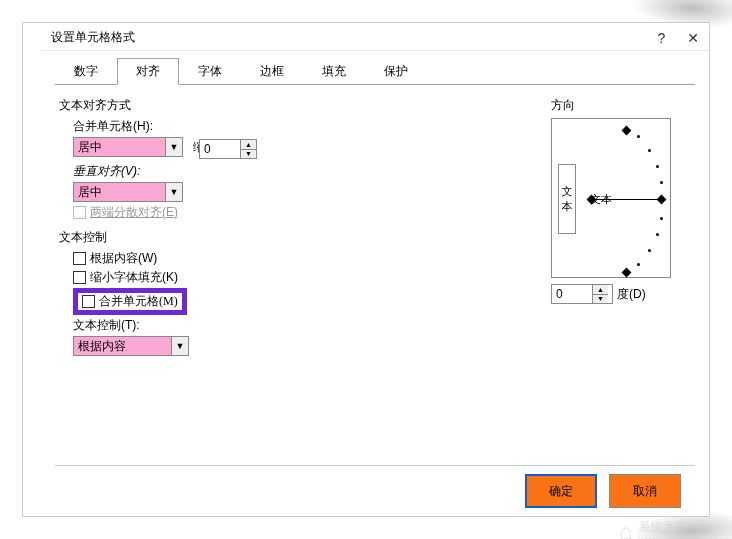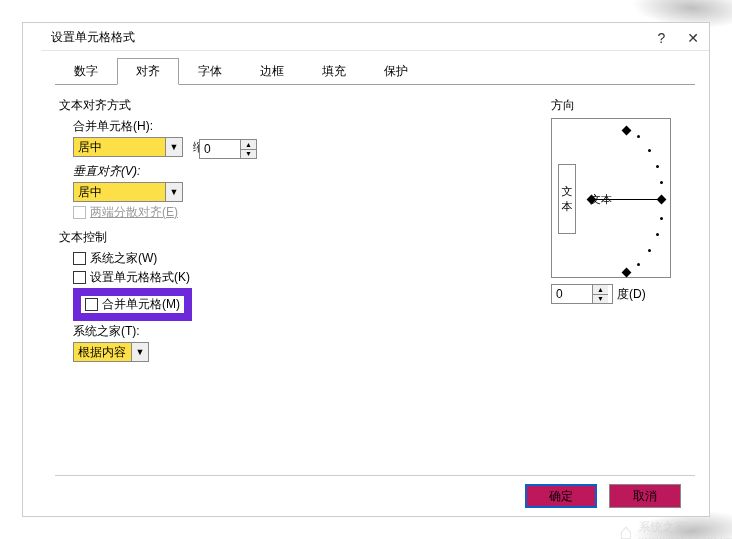--- a/index.html
+++ b/index.html
@@ -46,21 +46,21 @@
     .main-area {
       flex: 1; display: flex; padding: 8px 4px 0 4px; gap: 8px;
     }
     .left-col { flex: 1; }
     .right-col { width: 140px; margin-left: 44px; }
     .section-title { margin: 4px 0 4px 0; }
     .field-row { margin: 2px 0 2px 14px; display: flex; align-items: center; }
     .label { margin-bottom: 2px; display: block; margin-left: 14px; }
     select, .fake-select {
       border: 1px solid #888; height: 20px; font-size: 12px; padding: 1px 2px;
-      background: #fde047;
+      background: #f9a8d4;
     }
     .fake-select {
       display: inline-flex; align-items: center; justify-content: space-between;
       width: 110px; padding: 0 0 0 4px;
     }
     .dropdown-btn {
       width: 17px; height: 18px; border-left: 1px solid #888;
       display: flex; align-items: center; justify-content: center;
       background: #efefef; font-size: 9px;
     }
@@ -76,22 +76,22 @@
     }
     .spinner .spin-btns {
       display: flex; flex-direction: column; border-left: 1px solid #888; width: 16px;
     }
     .spinner .spin-btns div {
       flex: 1; display: flex; align-items: center; justify-content: center;
       font-size: 7px; background: #efefef; cursor: pointer;
     }
     .spinner .spin-btns div:first-child { border-bottom: 1px solid #888; }
     .highlight-box {
-      border: 8px solid #6d28d9; padding: 0 4px; display: inline-flex;
-      align-items: center; gap: 4px;
+      border: 5px solid #6d28d9; padding: 0 4px; display: inline-flex;
+      align-items: center; gap: 4px; font-family: Liberation Serif, serif;
     }
     .orientation-box {
       border: 1px solid #888; width: 120px; height: 160px; position: relative;
       margin: 4px 0;
     }
     .orient-vertical {
       position: absolute; left: 6px; top: 45px; width: 18px; height: 70px;
       border: 1px solid #888; display: flex; flex-direction: column;
       align-items: center; justify-content: center; font-size: 11px;
       line-height: 1.4; cursor: pointer;
@@ -107,21 +107,21 @@
       position: absolute; left: 38px; top: 73px; font-size: 11px;
     }
     .orient-row {
       display: flex; align-items: center; gap: 4px; margin-top: 6px;
     }
     .footer {
       border-top: 1px solid #ccc; padding: 8px 14px;
       display: flex; justify-content: flex-end; gap: 12px;
     }
     .btn {
-      min-width: 72px; height: 24px; border: 1px solid #888; background: #be185d;
+      min-width: 72px; height: 34px; border: 1px solid #888; background: #f97316;
       display: inline-flex; align-items: center; justify-content: center;
       cursor: pointer; font-size: 12px;
     }
     .btn.primary { border: 2px solid #0a62c9; }
     .watermark {
       position: absolute; right: -4px; bottom: -6px; color: #ccc; font-size: 12px;
       opacity: 0.55; display: flex; align-items: center; gap: 6px;
     }
     .watermark .house {
       font-size: 22px; color: #ccc;
@@ -180,36 +180,36 @@
         </div>
 
         <div class="checkbox-row">
           <div class="checkbox disabled"></div>
           <span class="disabled-text">两端分散对齐(E)</span>
         </div>
 
         <div class="section-title" style="margin-top:8px;">文本控制</div>
         <div class="checkbox-row">
           <div class="checkbox"></div>
-          <span>系统之家(W)</span>
+          <span>根据内容(W)</span>
         </div>
         <div class="checkbox-row">
           <div class="checkbox"></div>
-          <span>设置单元格格式(K)</span>
+          <span>缩小字体填充(K)</span>
         </div>
         <div class="checkbox-row">
           <span class="highlight-box">
             <div class="checkbox"></div>
             <span>合并单元格(M)</span>
           </span>
         </div>
 
-        <span class="label">系统之家(T):</span>
+        <span class="label">文本控制(T):</span>
         <div class="field-row">
-          <div class="fake-select" style="width:76px;">
+          <div class="fake-select" style="width:116px;">
             <span>根据内容</span>
             <div class="dropdown-btn">▼</div>
           </div>
         </div>
       </div>
 
       <div class="right-col">
         <div class="section-title">方向</div>
         <div class="orientation-box">
           <div class="orient-vertical">

